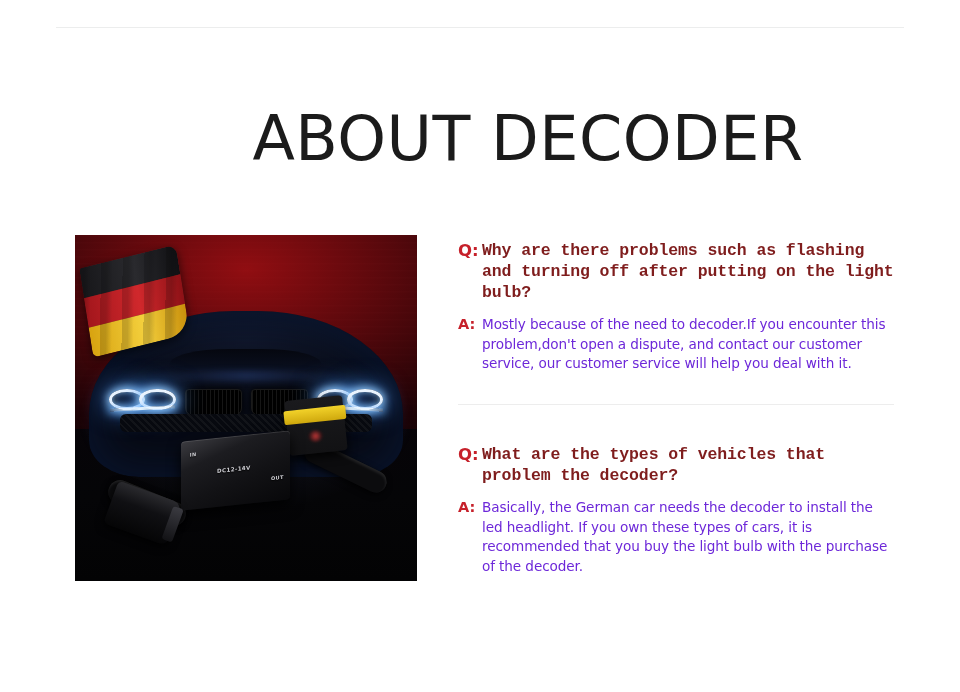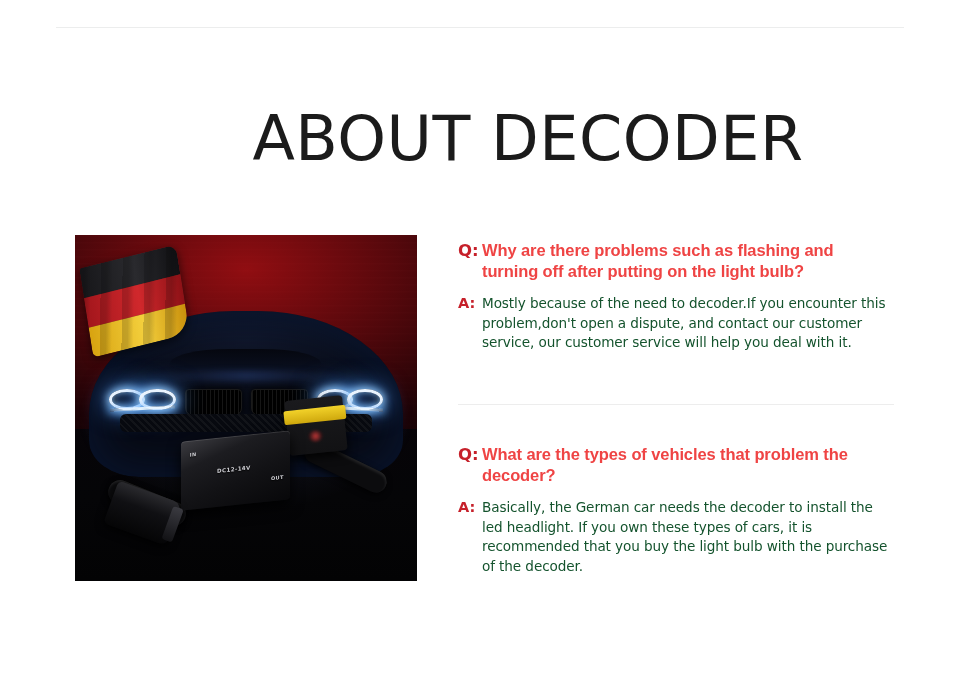--- a/index.html
+++ b/index.html
@@ -325,39 +325,39 @@
     font-family: "DejaVu Sans", sans-serif;
     font-weight: 700;
     color: #c6202a;
   }
   .q-row .marker {
     width: 24px;
     font-size: 16.5px;
     line-height: 21px;
   }
   .q-text {
-    font-family: Liberation Sans, sans-serif;
+    font-family: Liberation Mono, monospace;
     font-weight: 700;
     font-size: 16.5px;
     line-height: 21px;
-    color: #ef4444;
+    color: #7f1d1d;
     letter-spacing: -0.1px;
   }
   .a-row { margin-top: 12px; }
   .a-row .marker {
     width: 24px;
     font-size: 14.5px;
     line-height: 19.5px;
   }
   .a-text {
     font-family: "DejaVu Sans", sans-serif;
     font-weight: 400;
     font-size: 13.6px;
     line-height: 19.5px;
-    color: #14532d;
+    color: #6d28d9;
     letter-spacing: -0.1px;
   }
   .mid-rule {
     position: absolute;
     left: 458px;
     top: 404px;
     width: 436px;
     height: 1px;
     background: #ededed;
   }

